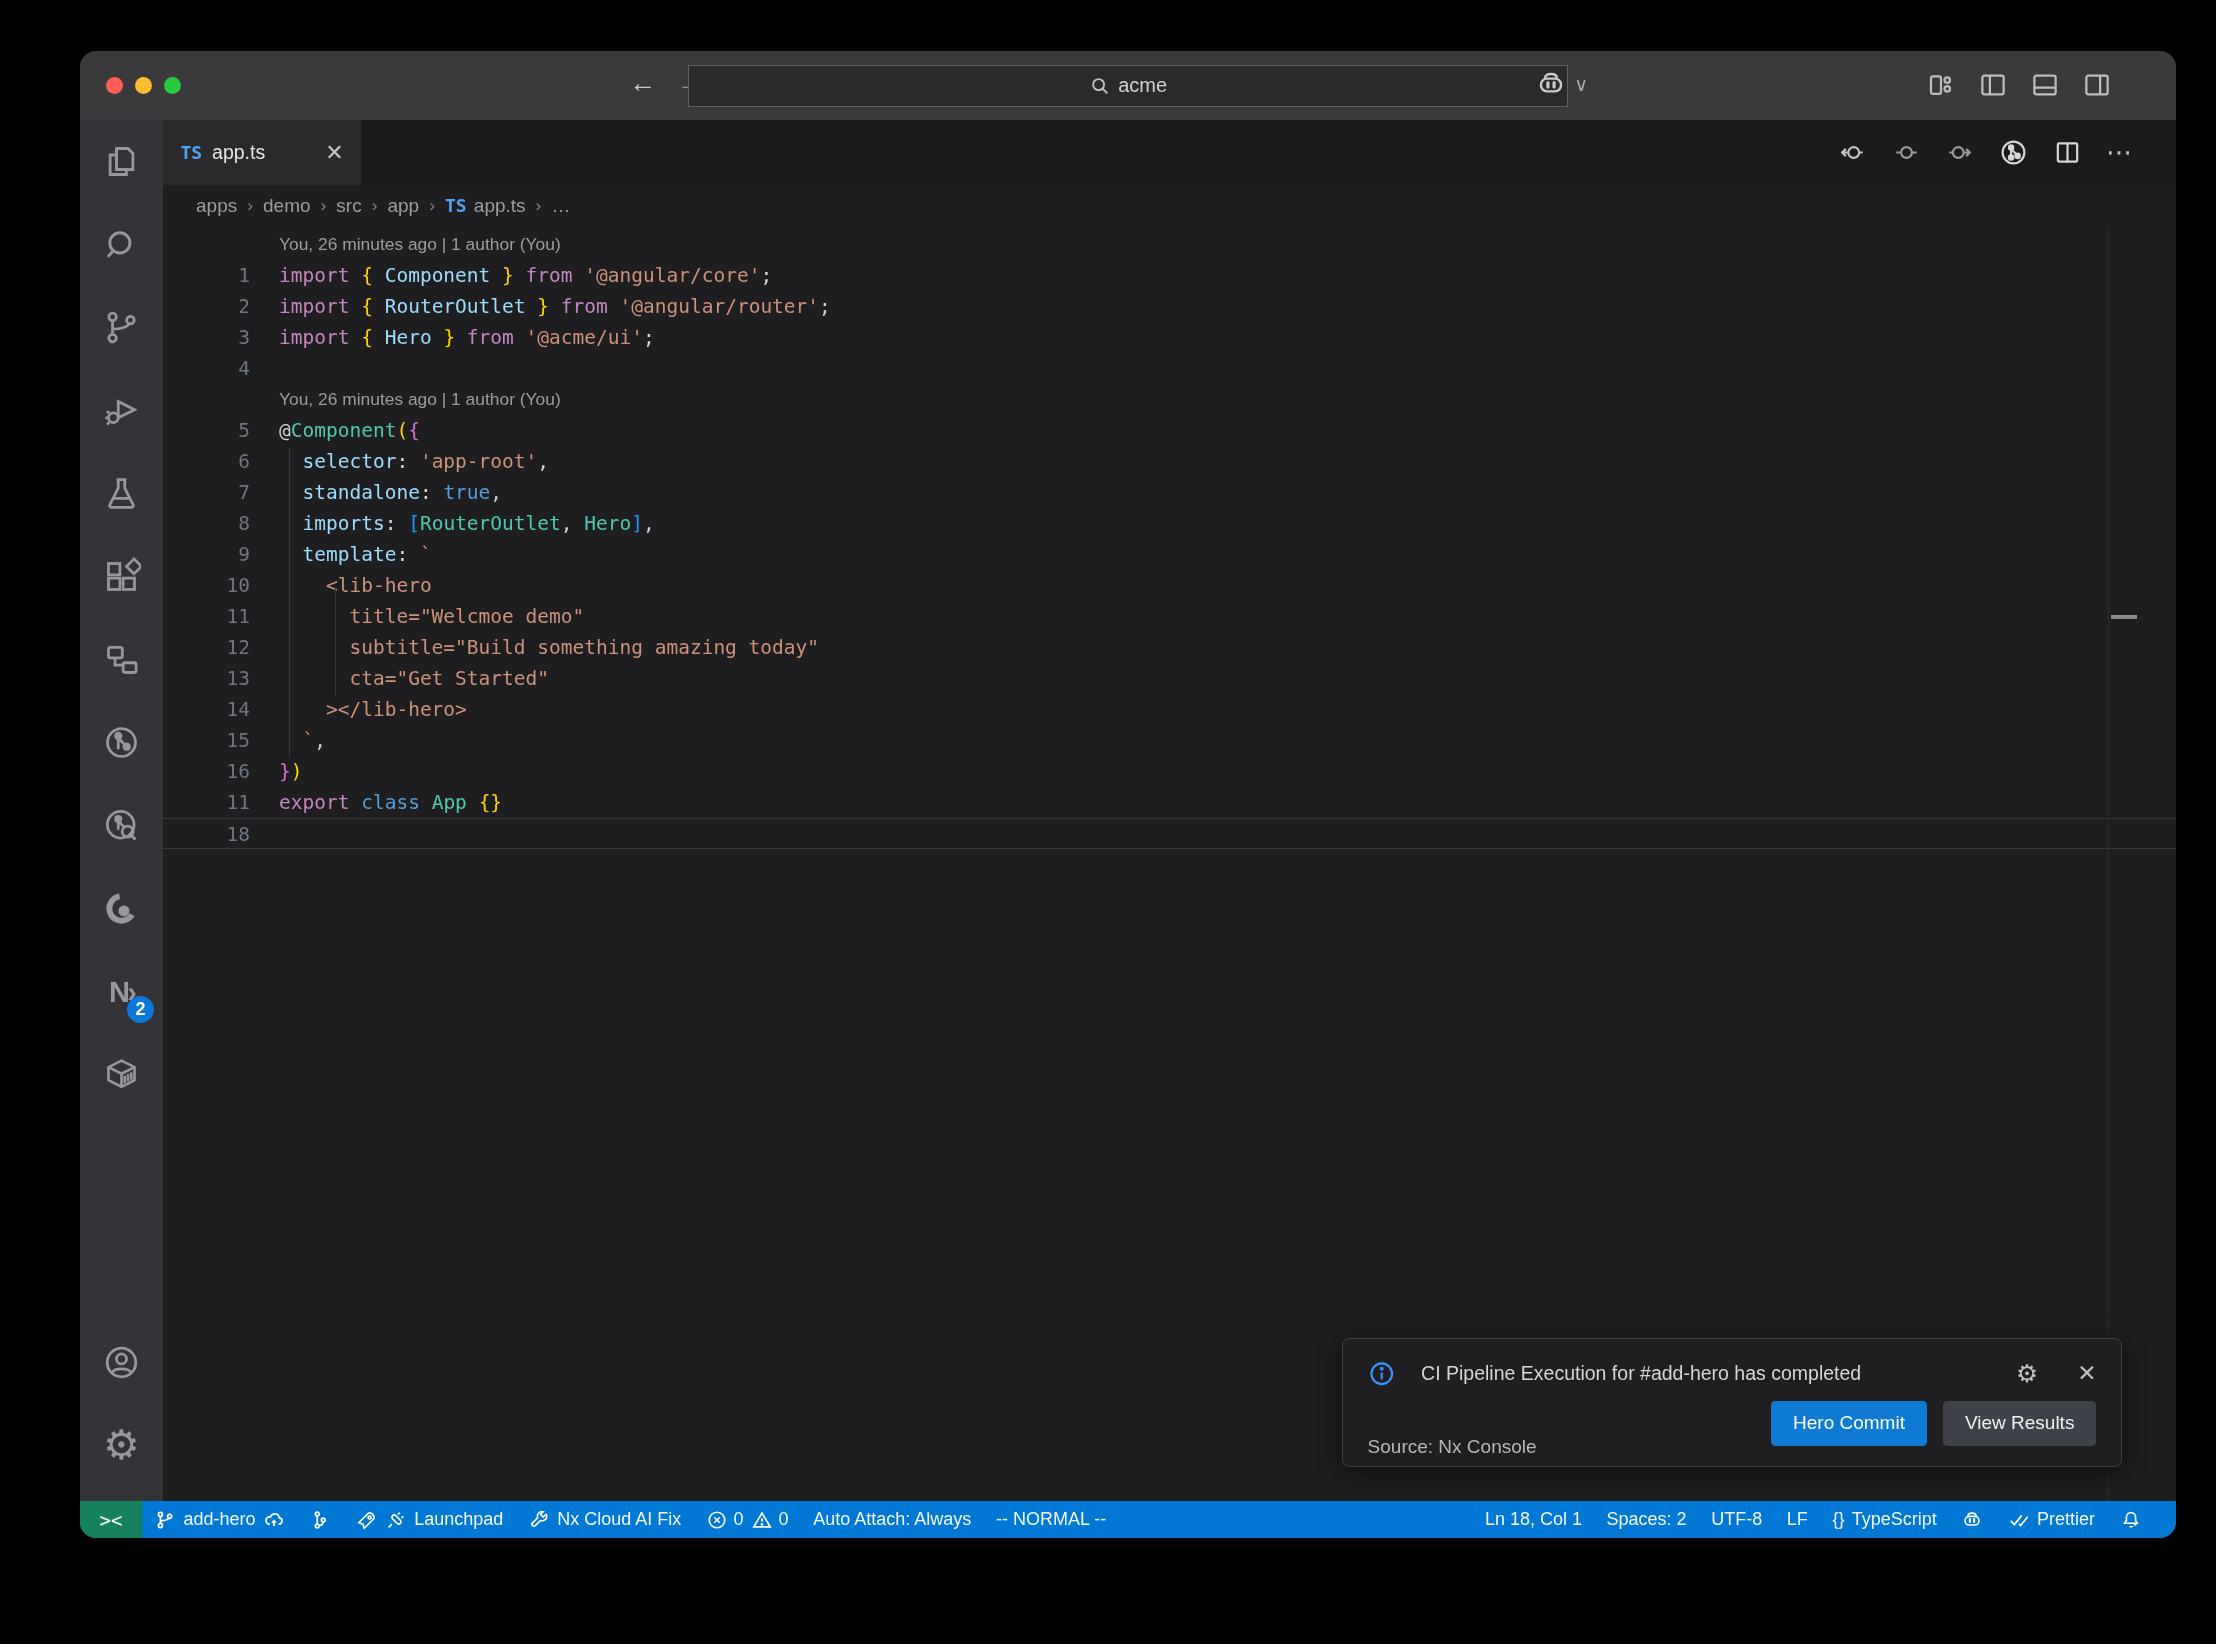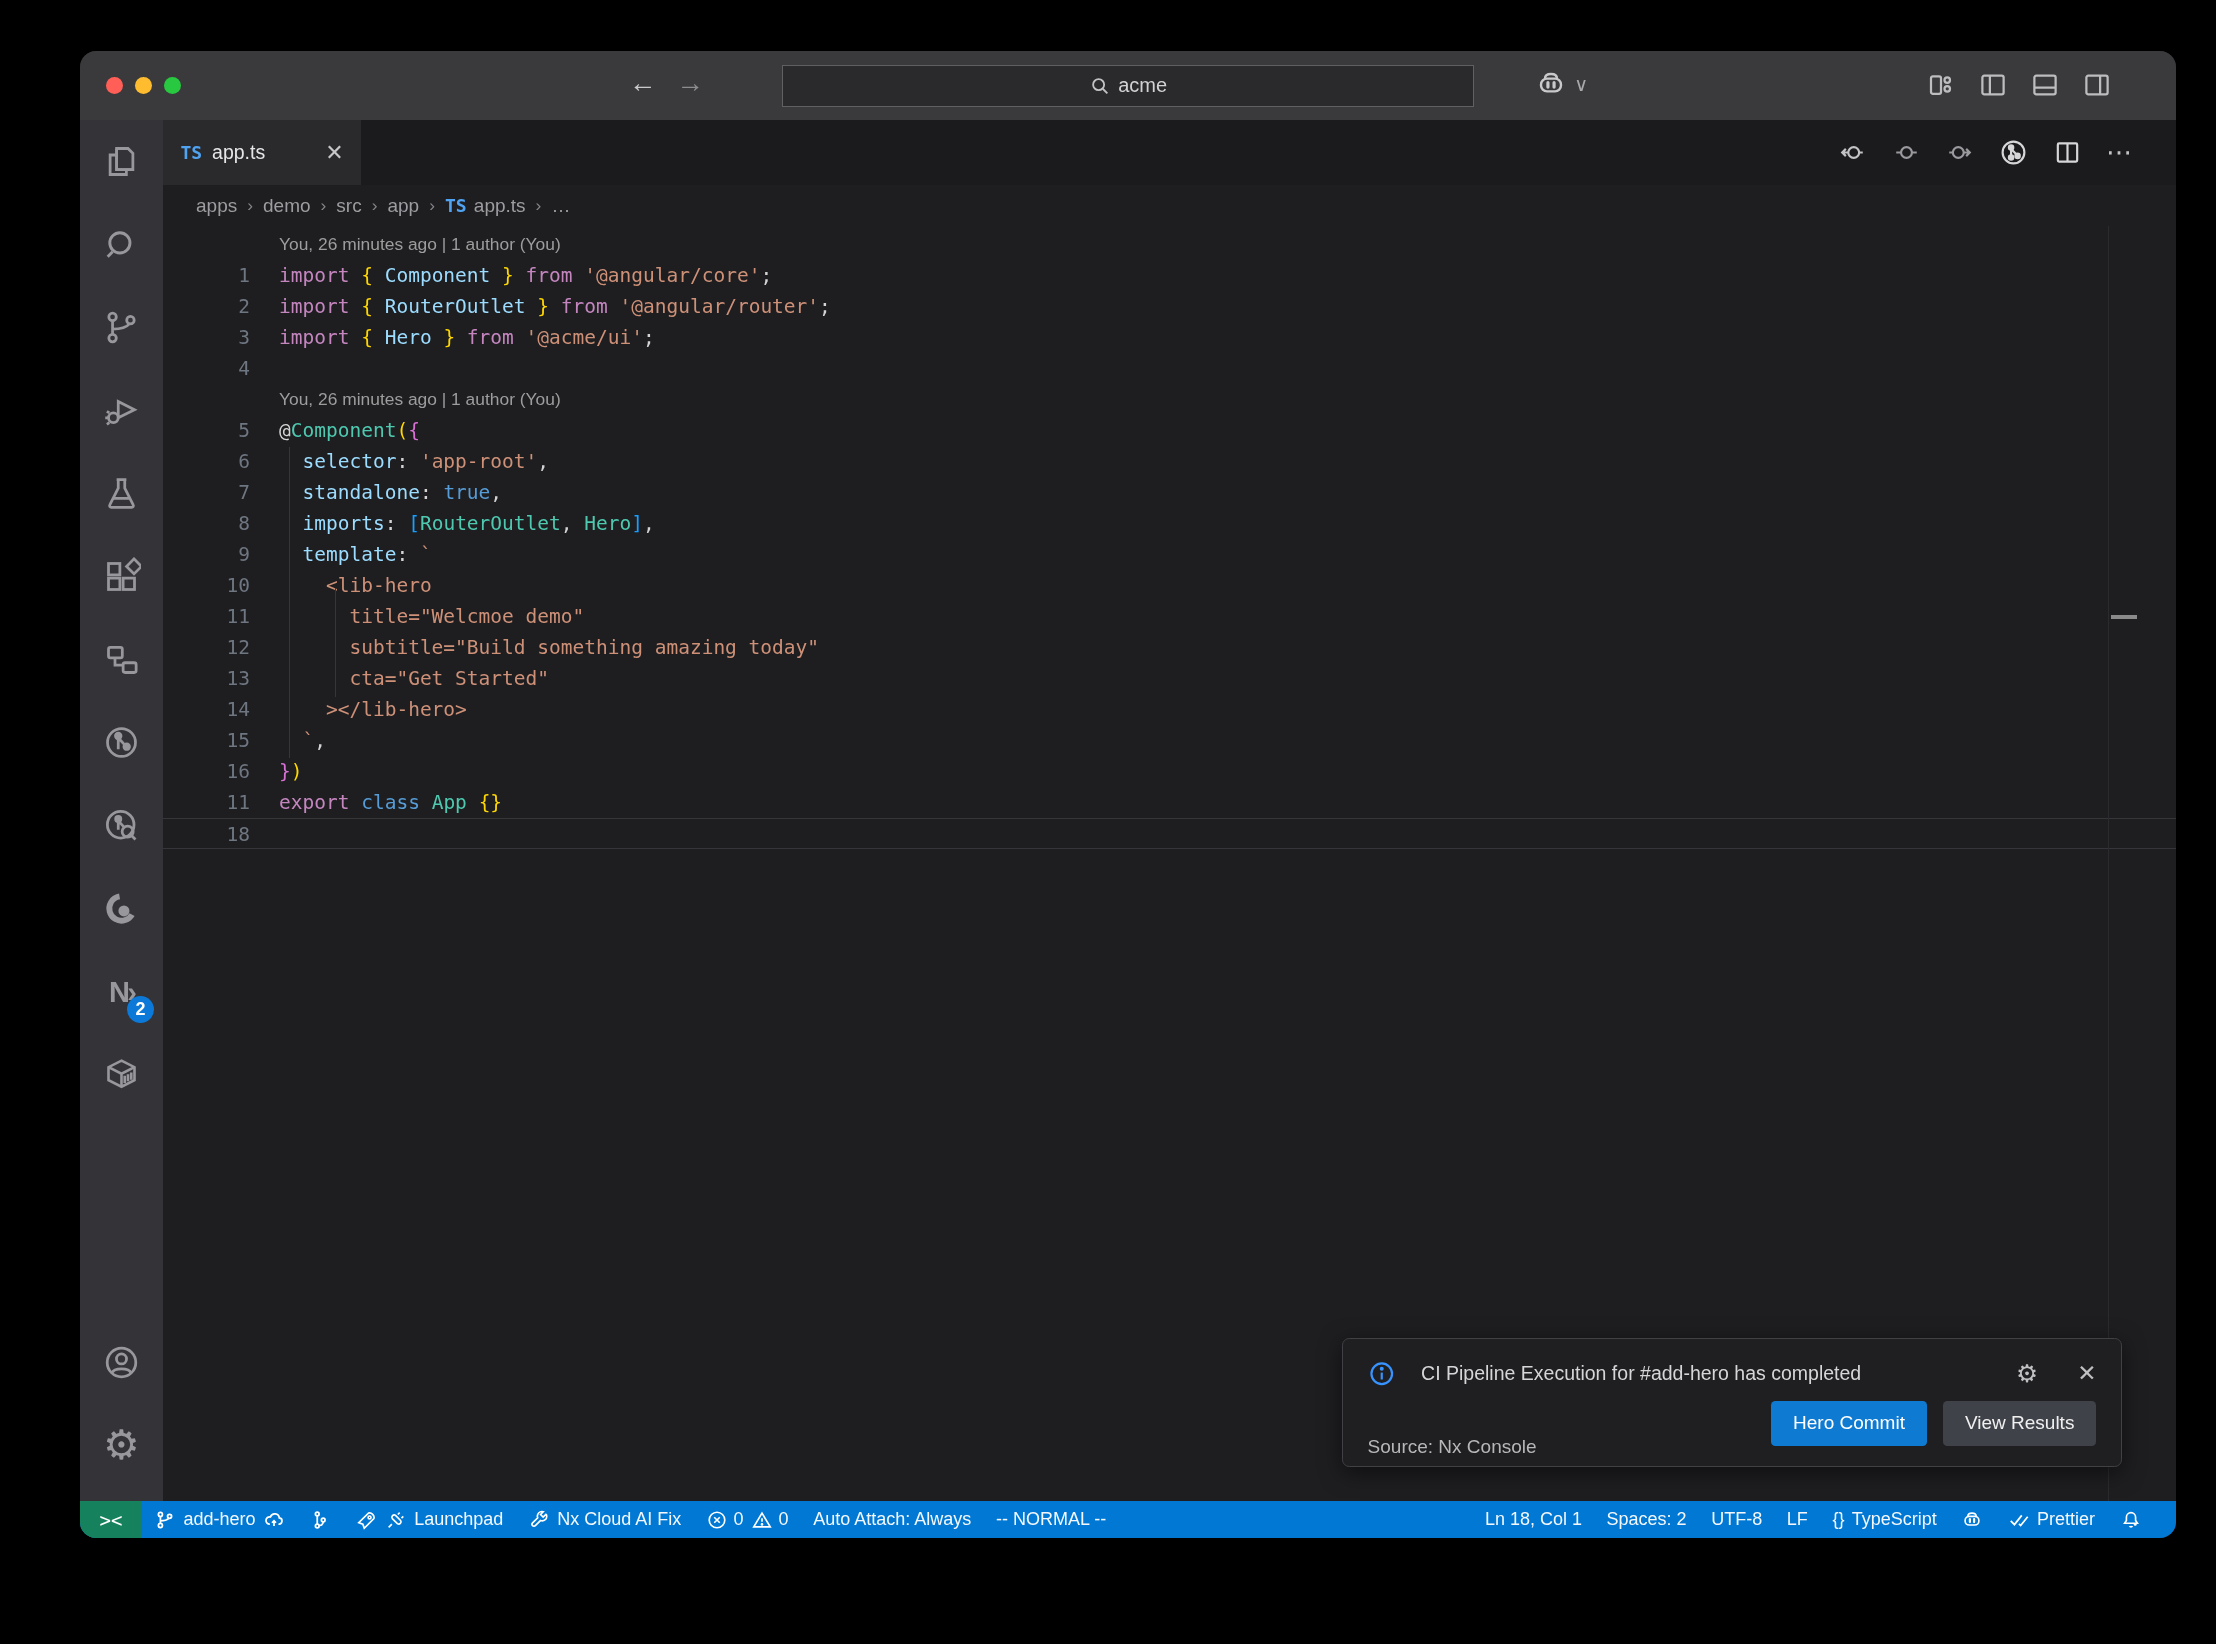--- a/index.html
+++ b/index.html
@@ -9,21 +9,21 @@
   .window { position:absolute; left:80px; top:51px; width:2096px; height:1487px;
     background:#1e1e21; border-radius:16px; overflow:hidden; display:flex; flex-direction:column; }
 
   
   .titlebar { height:69px; background:#3a3a3c; position:relative; flex:0 0 auto; }
   .traffic { position:absolute; left:26px; top:26px; display:flex; gap:11.6px; }
   .tl { width:17.4px; height:17.4px; border-radius:50%; }
   .tl.red{ background:#ff5f57; } .tl.yellow{ background:#febc2e; } .tl.green{ background:#28c840; }
   .navarrows { position:absolute; left:549px; top:16px; display:flex; gap:20px; font-size:27.5px; }
   .navarrows .back{ color:#c9c9cb; } .navarrows .fwd{ color:#8d8d90; }
-  .searchbox { position:absolute; left:50%; top:13.8px; transform:translateX(-50%); width:692px; height:42px;
+  .searchbox { position:absolute; left:50%; top:13.8px; transform:translateX(-50%); width:880px; height:42px;
     background:#2a2a2c; border:1.4px solid #606063; border-radius:0; display:flex; align-items:center; justify-content:center;
     color:#d2d2d4; font-size:20px; gap:7.2px; }
   .searchbox svg { width:22px; height:22px; }
   .copilot-menu { position:absolute; left:1455px; top:17.4px; display:flex; align-items:center; gap:7.2px; color:#c9c9cb; }
   .copilot-menu svg { width:32px; height:32px; }
   .copilot-menu .chev { font-size:19px; color:#a8a8ab; }
   .tb-icons { position:absolute; right:64px; top:19px; display:flex; gap:22px; }
   .tb-icons svg { width:30px; height:30px; }
 
   

